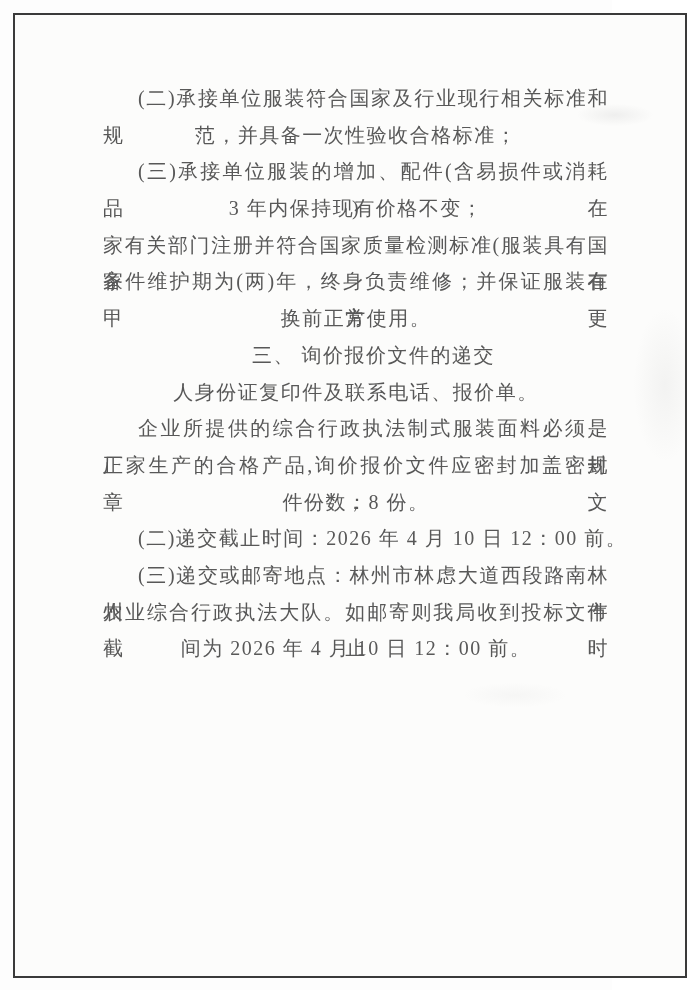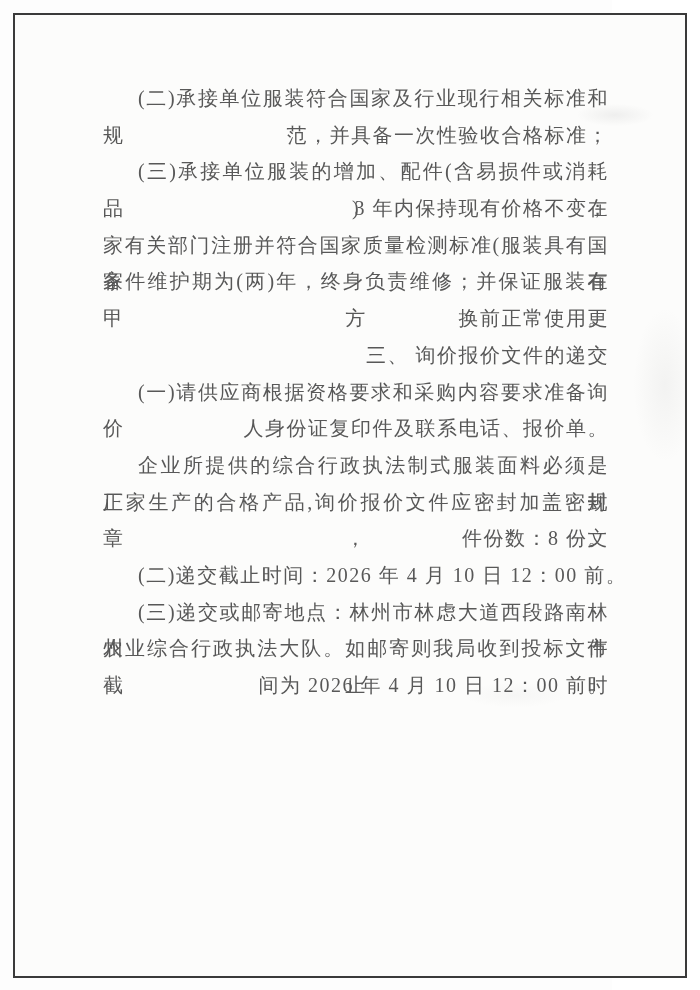--- a/index.html
+++ b/index.html
@@ -37,21 +37,21 @@
     top: 65px;
     width: 506px;
     font-size: 20px;
     line-height: 36.7px;
     letter-spacing: 1.5px;
     color: #585858;
   }
   .line {
     height: 36.7px;
     white-space: nowrap;
-    text-align: right;
+    text-align: center;
   }
   .line.justify {
     white-space: normal;
     text-align: justify;
     text-align-last: justify;
     -moz-text-align-last: justify;
   }
   .line.indent {
     text-indent: 35px;
   }
@@ -63,21 +63,20 @@
   <div class="sheet" style="border-color: rgb(58, 58, 58); background-color: rgb(252, 252, 251);">
     <div class="text-block" style="color: rgb(88, 88, 88);">
         <div class="line indent justify">(二)承接单位服装符合国家及行业现行相关标准和规</div>
         <div class="line">范，并具备一次性验收合格标准；</div>
         <div class="line indent justify">(三)承接单位服装的增加、配件(含易损件或消耗品)在</div>
         <div class="line">3 年内保持现有价格不变；</div>
         <div class="line justify">家有关部门注册并符合国家质量检测标准(服装具有国家有</div>
         <div class="line justify">备件维护期为(两)年，终身负责维修；并保证服装在甲方更</div>
         <div class="line">换前正常使用。</div>
         <div class="line indent">三、 询价报价文件的递交</div>
-        <div class="line indent justify">(一)请供应商根据资格要求和采购内容要求准备询价</div>
         <div class="line">人身份证复印件及联系电话、报价单。</div>
         <div class="line indent justify">企业所提供的综合行政执法制式服装面料必须是正规</div>
         <div class="line justify">厂家生产的合格产品,询价报价文件应密封加盖密封章，文</div>
         <div class="line">件份数：8 份。</div>
         <div class="line indent">(二)递交截止时间：2026 年 4 月 10 日 12：00 前。</div>
         <div class="line indent justify">(三)递交或邮寄地点：林州市林虑大道西段路南林州市</div>
         <div class="line justify">农业综合行政执法大队。如邮寄则我局收到投标文件截止时</div>
         <div class="line">间为 2026 年 4 月 10 日 12：00 前。</div>
       </div>
   </div>

